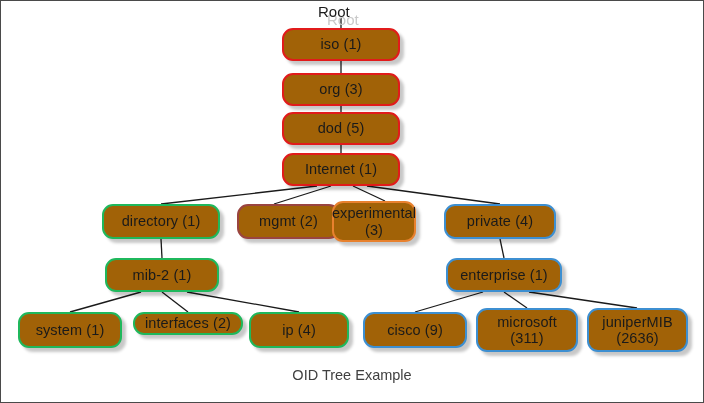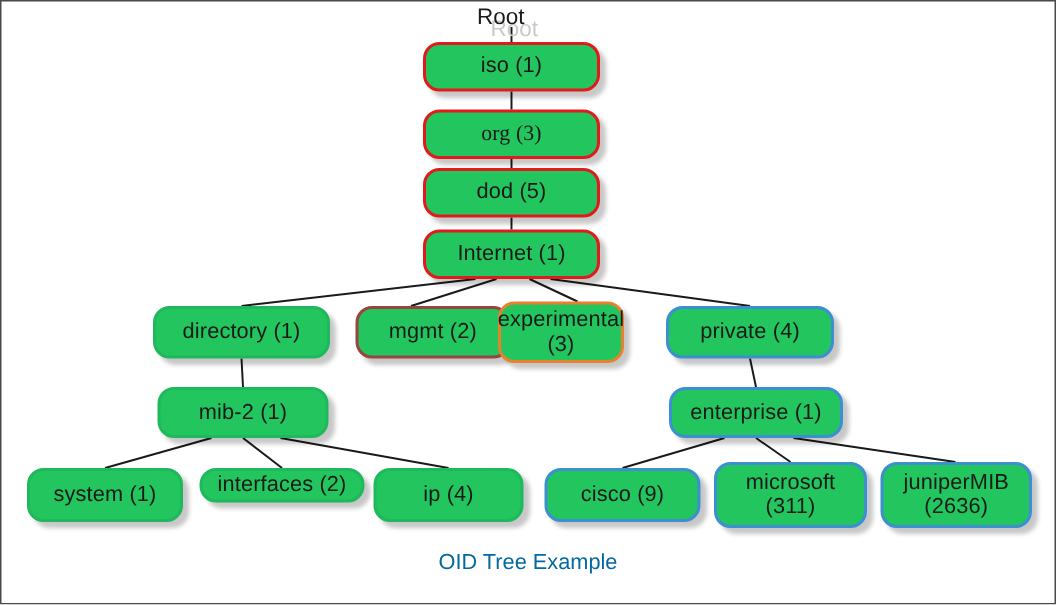--- a/index.html
+++ b/index.html
@@ -25,21 +25,21 @@
     left: 0;
     top: 0;
     width: 704px;
     height: 403px;
     pointer-events: none;
   }
   
   .node {
     position: absolute;
     box-sizing: border-box;
-    background: #22c55e;
+    background: #a16207;
     border: 2px solid #888;
     border-radius: 11px;
     display: flex;
     align-items: center;
     justify-content: center;
     text-align: center;
     color: #1a1a1a;
     font-size: 14.5px;
     line-height: 1.12;
     letter-spacing: 0.1px;
@@ -67,21 +67,21 @@
     color: #c9c9c9;
     z-index: 2;
     white-space: nowrap;
   }
   
   .caption {
     position: absolute;
     width: 100%;
     text-align: center;
     font-size: 14.5px;
-    color: #0369a1;
+    color: #404040;
   }
 </style>
 </head>
 <body>
 
 <div id="canvas">
 
   <svg id="edges" viewBox="0 0 704 403" xmlns="http://www.w3.org/2000/svg">
       <line x1="340" y1="17" x2="340" y2="27" stroke="#1a1a1a" stroke-width="1.3"></line>
       <line x1="340" y1="60" x2="340" y2="72" stroke="#1a1a1a" stroke-width="1.3"></line>
@@ -99,21 +99,21 @@
       <line x1="482" y1="291" x2="414" y2="311" stroke="#1a1a1a" stroke-width="1.3"></line>
       <line x1="503" y1="291" x2="526" y2="307" stroke="#1a1a1a" stroke-width="1.3"></line>
       <line x1="528" y1="291" x2="636" y2="307" stroke="#1a1a1a" stroke-width="1.3"></line>
     </svg>
 
   <div class="root-ghost" style="left: 326px; top: 10px;">Root</div>
   <div class="root-label" style="left: 317px; top: 2px;">Root</div>
 
   <div id="node-layer">
       <div class="node red" style="left: 281px; top: 27px; width: 118px; height: 33px;">iso (1)</div>
-      <div class="node red" style="left: 281px; top: 72px; width: 118px; height: 33px; font-family: Liberation Serif, serif;">org (3)</div>
+      <div class="node red" style="left: 281px; top: 72px; width: 118px; height: 33px;">org (3)</div>
       <div class="node red" style="left: 281px; top: 111px; width: 118px; height: 33px;">dod (5)</div>
       <div class="node red" style="left: 281px; top: 152px; width: 118px; height: 33px;">Internet (1)</div>
       <div class="node green" style="left: 101px; top: 203px; width: 118px; height: 35px;">directory (1)</div>
       <div class="node maroon" style="left: 222px; top: 203px; width: 103px; height: 35px; margin-left: 14px;">mgmt (2)</div>
       <div class="node orange" style="left: 331px; top: 200px; width: 84px; height: 41px;">experimental
 (3)</div>
       <div class="node blue" style="left: 443px; top: 203px; width: 112px; height: 35px;">private (4)</div>
       <div class="node green" style="left: 104px; top: 257px; width: 114px; height: 34px;">mib-2 (1)</div>
       <div class="node blue" style="left: 445px; top: 257px; width: 116px; height: 34px;">enterprise (1)</div>
       <div class="node green" style="left: 17px; top: 311px; width: 104px; height: 36px;">system (1)</div>

